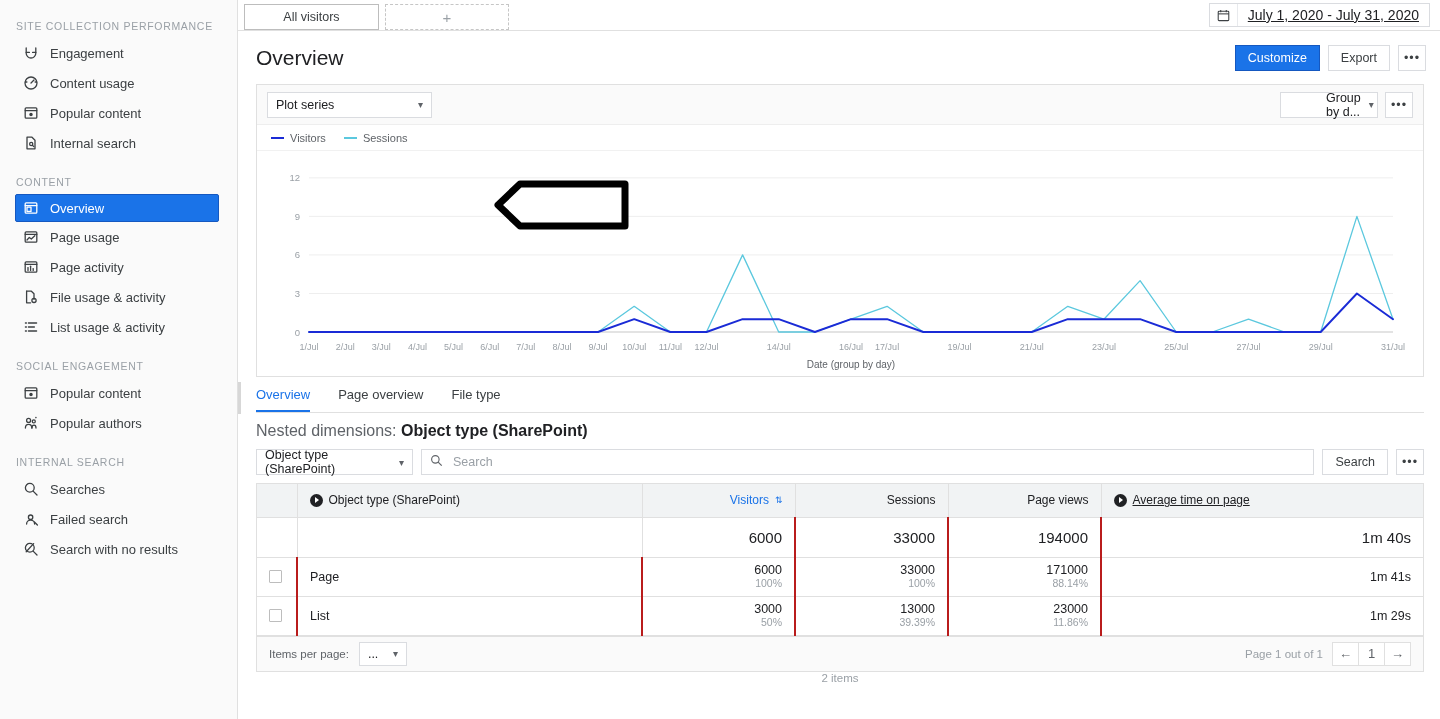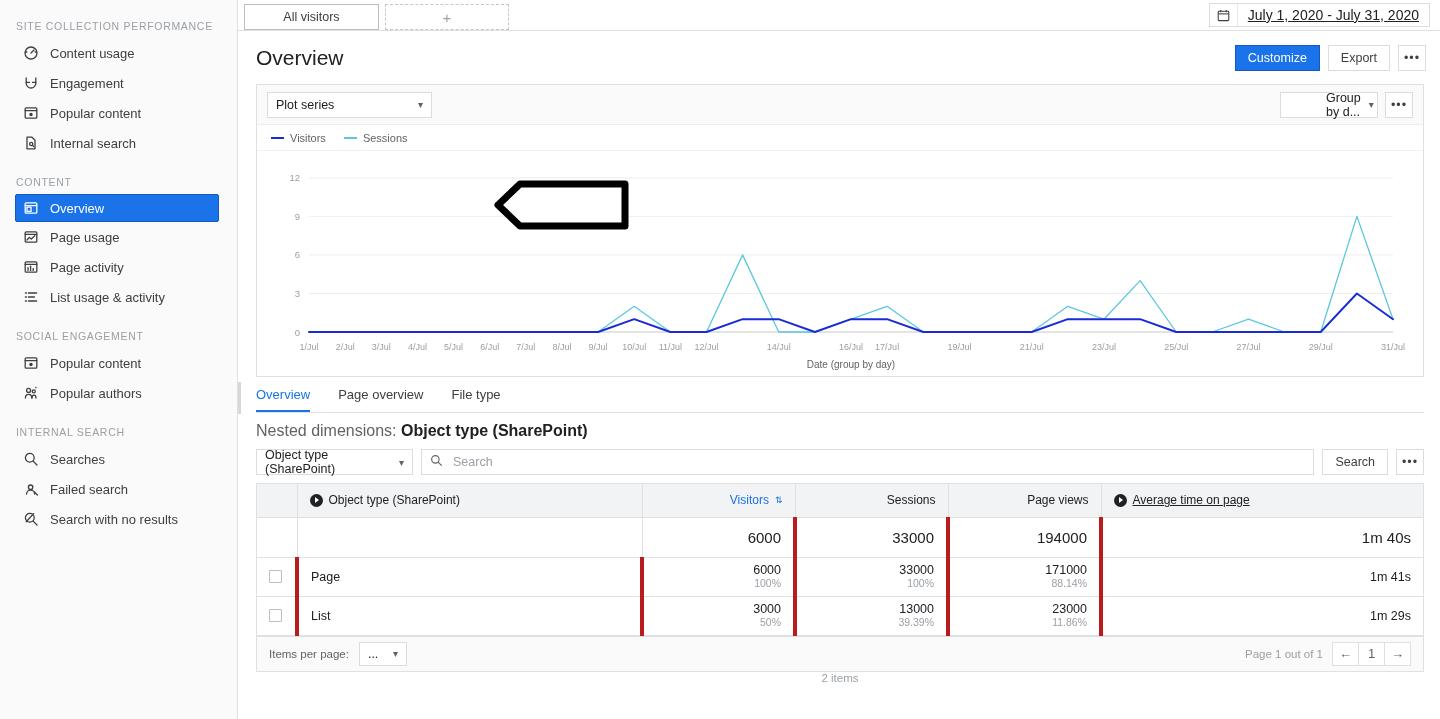--- a/index.html
+++ b/index.html
@@ -198,21 +198,21 @@
     padding: 0 12px;
     text-align: left;
     white-space: nowrap;
   }
   thead th.num { text-align: right; }
   thead th:last-child { border-right: 0; text-decoration: underline; }
   th .hd { display: flex; align-items: center; gap: 6px; }
   th.num .hd { justify-content: flex-end; }
   th.sorted { color: #1a73e8; }
   td {
-    border-right: 4px solid #b91c1c;
+    border-right: 2px solid #b91c1c;
     border-bottom: 1px solid #e0e0e0;
     padding: 0 12px;
     font-size: 12.5px;
     color: #202124;
     vertical-align: middle;
   }
   td:last-child { border-right: 0; }
   tr.total-row td { height: 40px; font-size: 15px; text-align: right; }
   tr.total-row td.c-check, tr.total-row td.c-dim { border-right: 1px solid #e0e0e0; }
   tr.data-row td { height: 39px; }
@@ -262,35 +262,35 @@
 <body>
 
 <div id="app">
 
   <div id="sidebar">
     <div id="sidebar-groups">
         <div class="nav-group-title">SITE COLLECTION PERFORMANCE</div>
         <div class="nav-item">
           <span class="nav-icon">
             <svg width="16" height="16" viewBox="0 0 16 16" stroke="currentColor" fill="none" stroke-width="1.3" stroke-linecap="round" stroke-linejoin="round">
+              <path d="M3.2 3v5.2a4.8 4.8 0 0 0 9.6 0V3"></path>
+              <path d="M3.2 7.4h3.2M9.6 7.4h3.2"></path>
+            </svg>
+          </span>
+          <span class="nav-label">Engagement</span>
+        </div>
+        <div class="nav-item">
+          <span class="nav-icon">
+            <svg width="16" height="16" viewBox="0 0 16 16" stroke="currentColor" fill="none" stroke-width="1.3" stroke-linecap="round" stroke-linejoin="round">
               <circle cx="8" cy="8" r="6"></circle>
               <path d="M8 8l3-3"></path>
               <path d="M2.3 7h1.6M12.1 7h1.6"></path>
             </svg>
           </span>
           <span class="nav-label">Content usage</span>
-        </div>
-        <div class="nav-item">
-          <span class="nav-icon">
-            <svg width="16" height="16" viewBox="0 0 16 16" stroke="currentColor" fill="none" stroke-width="1.3" stroke-linecap="round" stroke-linejoin="round">
-              <path d="M3.2 3v5.2a4.8 4.8 0 0 0 9.6 0V3"></path>
-              <path d="M3.2 7.4h3.2M9.6 7.4h3.2"></path>
-            </svg>
-          </span>
-          <span class="nav-label">Engagement</span>
         </div>
         <div class="nav-item">
           <span class="nav-icon">
             <svg width="16" height="16" viewBox="0 0 16 16" stroke="currentColor" fill="none" stroke-width="1.3" stroke-linecap="round" stroke-linejoin="round">
               <rect x="2.2" y="2.8" width="11.6" height="10.4" rx="1"></rect>
               <line x1="2.2" y1="5.6" x2="13.8" y2="5.6"></line>
               <circle cx="8" cy="9.4" r="1.1" fill="currentColor"></circle>
             </svg>
           </span>
           <span class="nav-label">Popular content</span>
@@ -331,20 +331,30 @@
           <span class="nav-icon">
             <svg width="16" height="16" viewBox="0 0 16 16" stroke="currentColor" fill="none" stroke-width="1.3" stroke-linecap="round" stroke-linejoin="round">
               <rect x="2.2" y="2.8" width="11.6" height="10.4" rx="1"></rect>
               <line x1="2.2" y1="5.4" x2="13.8" y2="5.4"></line>
               <line x1="5" y1="11.4" x2="5" y2="8.6"></line>
               <line x1="7.6" y1="11.4" x2="7.6" y2="7.2"></line>
               <line x1="10.2" y1="11.4" x2="10.2" y2="9.6"></line>
             </svg>
           </span>
           <span class="nav-label">Page activity</span>
+        </div>
+        <div class="nav-item">
+          <span class="nav-icon">
+            <svg width="16" height="16" viewBox="0 0 16 16" stroke="currentColor" fill="none" stroke-width="1.3" stroke-linecap="round" stroke-linejoin="round">
+              <path d="M3.6 2.2h4.8l2.6 2.6v5.6"></path>
+              <path d="M3.6 2.2v11.6h4"></path>
+              <circle cx="11" cy="11.4" r="2.1"></circle>
+            </svg>
+          </span>
+          <span class="nav-label">File usage &amp; activity</span>
         </div>
         <div class="nav-item">
           <span class="nav-icon">
             <svg width="16" height="16" viewBox="0 0 16 16" stroke="currentColor" fill="none" stroke-width="1.3" stroke-linecap="round" stroke-linejoin="round">
               <line x1="2.4" y1="4" x2="3.4" y2="4"></line>
               <line x1="2.4" y1="8" x2="3.4" y2="8"></line>
               <line x1="2.4" y1="12" x2="3.4" y2="12"></line>
               <line x1="5.4" y1="4" x2="13.6" y2="4"></line>
               <line x1="5.4" y1="8" x2="11.4" y2="8"></line>
               <line x1="5.4" y1="12" x2="13.6" y2="12"></line>

